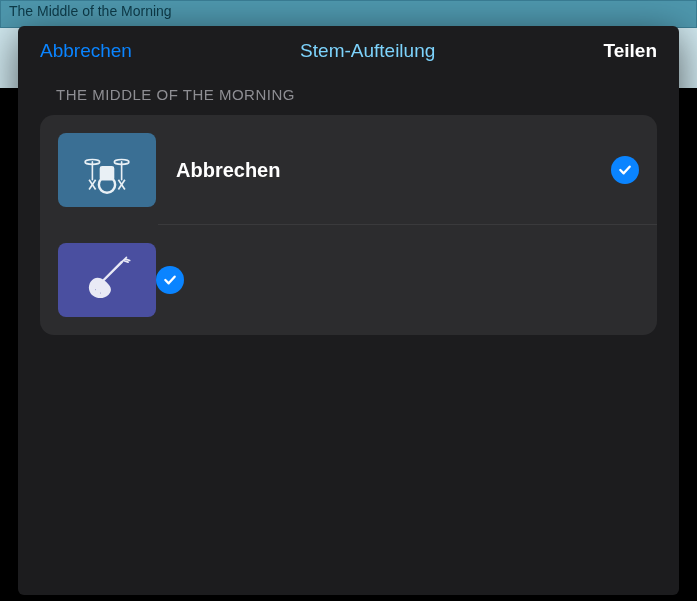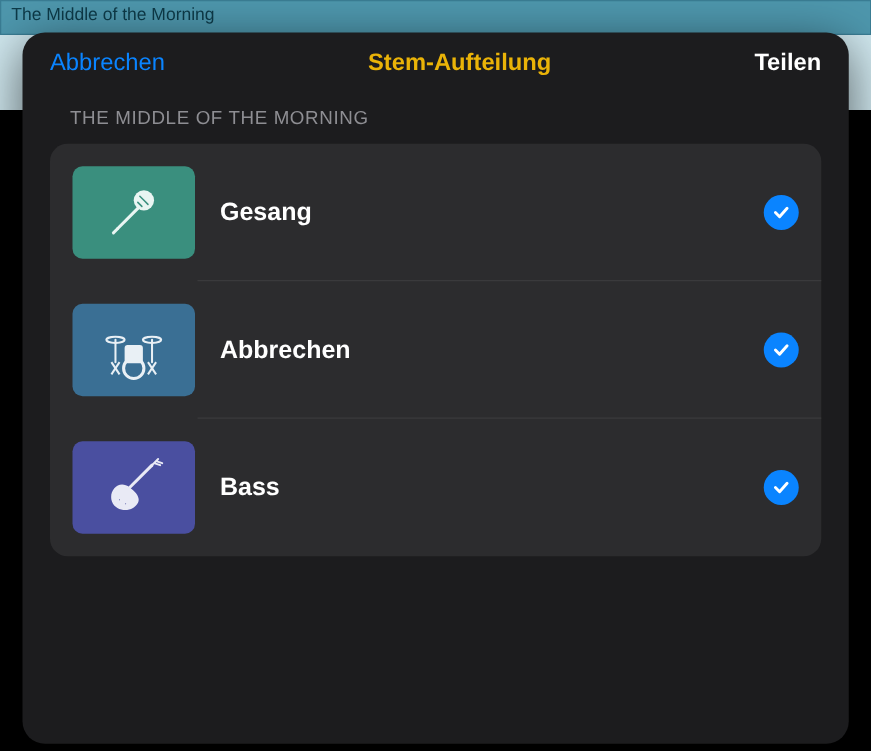--- a/index.html
+++ b/index.html
@@ -32,39 +32,39 @@
       top: 88px; left: 0; right: 0; bottom: 0;
       background: #000;
     }
     .sheet {
       position: absolute;
       top: 26px;
       left: 18px;
       right: 18px;
       bottom: 6px;
       background: #1c1c1e;
-      border-radius: 18px;
+      border-radius: 6px;
       display: flex;
       flex-direction: column;
       box-shadow: 0 10px 40px rgba(0,0,0,0.6);
     }
     .sheet-header {
       display: flex;
       align-items: center;
       justify-content: space-between;
       padding: 14px 22px 10px;
     }
     .nav-btn {
       font-size: 19px;
       background: none;
       border: none;
       cursor: pointer;
     }
     .nav-cancel { color: #0a84ff; font-weight: 400; }
-    .nav-title  { color: #eab308; font-size: 19px; font-weight: 700; }
+    .nav-title  { color: #7dd3fc; font-size: 19px; font-weight: 400; }
     .nav-share  { color: #ffffff; font-weight: 600; }
     .section-header {
       padding: 14px 38px 6px;
       color: #8e8e93;
       font-size: 15px;
       letter-spacing: 0.5px;
     }
     .list {
       margin: 6px 22px 18px;
       background: #2c2c2e;
@@ -133,38 +133,20 @@
   <div class="sheet-header">
     <button class="nav-btn nav-cancel">Abbrechen</button>
     <div class="nav-title">Stem-Aufteilung</div>
     <button class="nav-btn nav-share">Teilen</button>
   </div>
 
   <div class="section-header">THE MIDDLE OF THE MORNING</div>
 
   <div class="list">
 
-    <div class="row">
-      <div class="row-content">
-        <div class="tile" style="background:#3a8f7e">
-          <svg viewBox="0 0 64 64" fill="none" stroke="#e9f5f2" stroke-width="3" stroke-linecap="round">
-            <circle cx="42" cy="20" r="10" fill="#e9f5f2" stroke="none"></circle>
-            <path d="M42 20 L38 16 M42 20 L46 24 M36 22 L40 26" stroke="#3a8f7e" stroke-width="1.5"></path>
-            <line x1="36" y1="28" x2="16" y2="48"></line>
-            <line x1="16" y1="48" x2="12" y2="52"></line>
-          </svg>
-        </div>
-        <div class="label">Gesang</div>
-        <div class="check">
-          <svg viewBox="0 0 24 24" fill="none" stroke="#fff" stroke-width="3.5" stroke-linecap="round" stroke-linejoin="round">
-              <polyline points="5 12 10 17 19 7"></polyline>
-            </svg>
-        </div>
-      </div>
-    </div>
 
     <div class="row">
       <div class="row-content">
         <div class="tile" style="background:#3a6f94">
           <svg viewBox="0 0 64 64" fill="#e9f0f5" stroke="#e9f0f5" stroke-width="2">
             <ellipse cx="14" cy="22" rx="9" ry="3" fill="none"></ellipse>
             <ellipse cx="50" cy="22" rx="9" ry="3" fill="none"></ellipse>
             <line x1="14" y1="22" x2="14" y2="44" stroke-linecap="round"></line>
             <line x1="50" y1="22" x2="50" y2="44" stroke-linecap="round"></line>
             <rect x="24" y="28" width="16" height="16" rx="2" fill="#e9f0f5"></rect>
@@ -188,21 +170,20 @@
       <div class="row-content">
         <div class="tile" style="background:#4a4fa0">
           <svg viewBox="0 0 64 64" fill="none" stroke="#e9eaf5" stroke-width="3" stroke-linecap="round">
             <path d="M50 10 L56 4 M52 8 L58 10 M54 6 L60 8" stroke-width="2"></path>
             <line x1="50" y1="10" x2="28" y2="32"></line>
             <path d="M28 32 C18 24 8 34 10 44 C12 54 26 58 34 50 C40 44 36 38 28 32 Z" fill="#e9eaf5" stroke="none"></path>
             <circle cx="18" cy="44" r="2" fill="#4a4fa0"></circle>
             <circle cx="24" cy="48" r="2" fill="#4a4fa0"></circle>
           </svg>
         </div>
-        <div class="label">Bass</div>
         <div class="check">
           <svg viewBox="0 0 24 24" fill="none" stroke="#fff" stroke-width="3.5" stroke-linecap="round" stroke-linejoin="round">
               <polyline points="5 12 10 17 19 7"></polyline>
             </svg>
         </div>
       </div>
     </div>
 
 
   </div>

